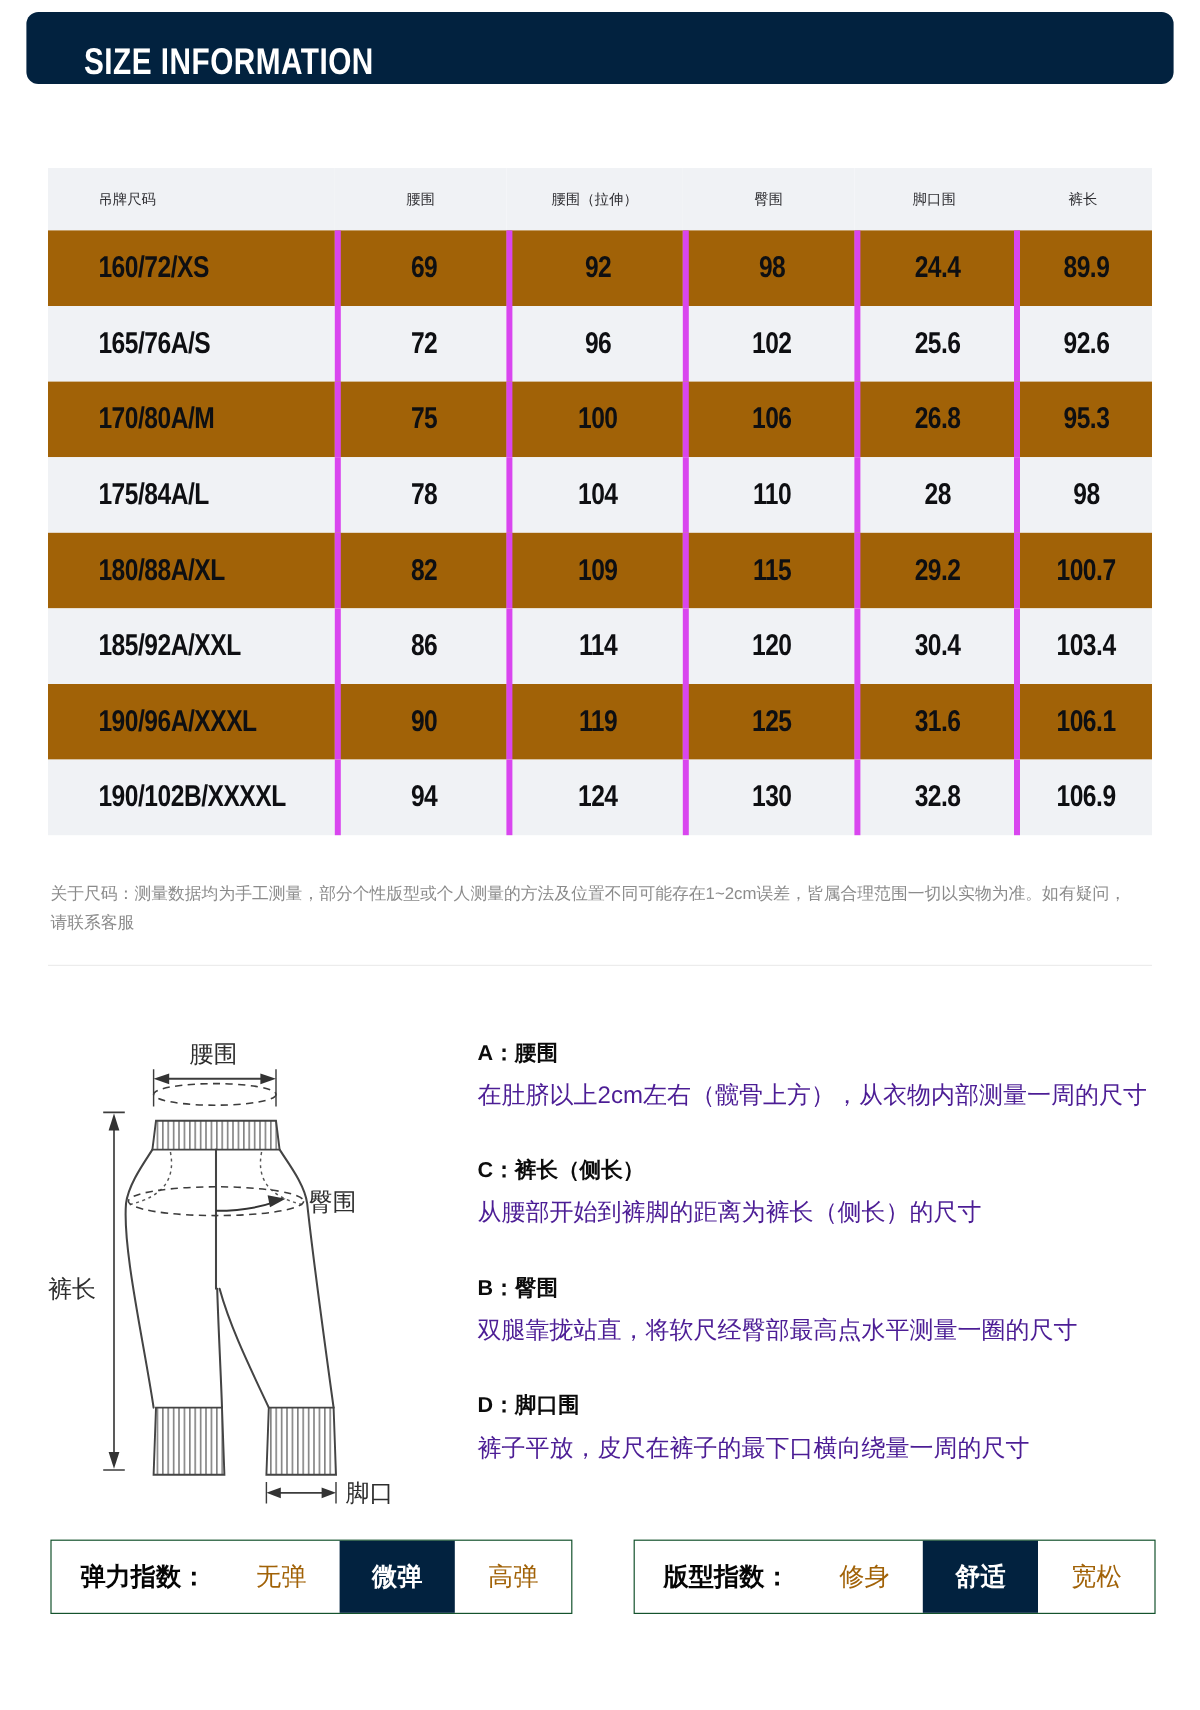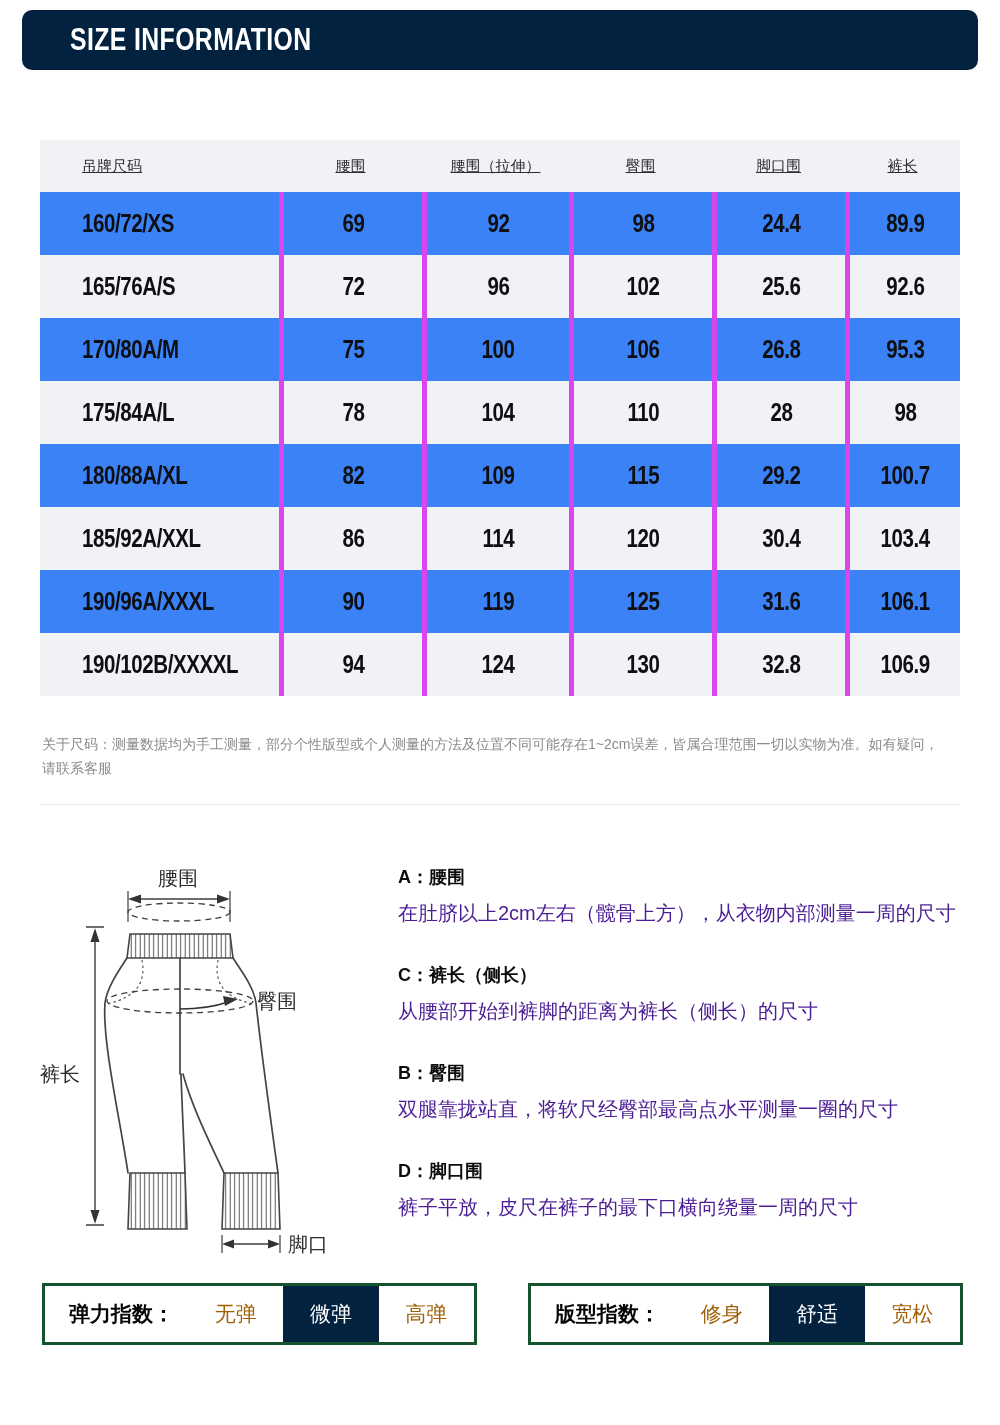--- a/index.html
+++ b/index.html
@@ -1,30 +1,30 @@
 <!DOCTYPE html>
 <html><head>
 <meta charset="utf-8">
 <style>
   * { margin:0; padding:0; box-sizing:border-box; }
   html,body { width:1000px; background:#fff; font-family:"Liberation Sans","DejaVu Sans",sans-serif; }
   body { height:1425px; overflow:hidden; color:#111; }
 
   
   .banner { margin:10px 22px 0 22px; height:60px; background:#02223f; border-radius:10px;
-            display:flex; align-items:center; padding-left:48px; }
+            display:flex; align-items:flex-end; padding-left:48px; }
   .banner-text { color:#fff; font-size:31px; font-weight:700; letter-spacing:.5px;
                  display:inline-block; transform:scaleX(.8); transform-origin:left center; white-space:nowrap; }
 
   
   .size-table { margin:70px 40px 0 40px; border-collapse:separate; border-spacing:0; width:920px; table-layout:fixed; }
   .size-table th, .size-table td { vertical-align:middle; text-align:center; }
   .size-table thead tr { background:#f0f2f5; }
-  .size-table thead th { height:52px; font-size:15px; font-weight:400; color:#2f2f33;text-decoration:underline; }
-  .size-table tbody tr { background:#3b82f6; }
+  .size-table thead th { height:52px; font-size:12px; font-weight:400; color:#2f2f33; }
+  .size-table tbody tr { background:#a16207; }
   .size-table tbody tr:nth-child(even) { background:#f0f2f5; }
   .size-table tbody td { height:63px; border-left:5px solid #d946ef; }
   .size-table tbody td:first-child, .size-table thead th:first-child { border-left:none; text-align:left; padding-left:42px; }
   .col1{width:239px;} .col2{width:143px;} .col3{width:147px;} .col4{width:143px;} .col5{width:133px;} .col6{width:115px;}
   .cnum { display:inline-block; font-weight:700; font-size:25px; color:#0e0f12;
           transform:scaleX(.82); transform-origin:center; letter-spacing:-.5px; white-space:nowrap; }
   .csize { transform-origin:left center; }
 
   
   .size-note { margin:36px 40px 0 42px; width:900px; font-size:14px; line-height:1.72; color:#8b8b8b; }
@@ -34,24 +34,24 @@
   .measure { display:flex; margin:46px 40px 0 30px; }
   .pants-svg { flex:0 0 360px; }
   svg text { font-family:"Liberation Sans","DejaVu Sans",sans-serif; font-size:20px; fill:#2e2e2e; }
   .guide { margin-left:8px; padding-top:14px; flex:1; }
   .guide-item { margin-bottom:35px; }
   .guide-title { font-size:18px; font-weight:700; color:#0c0c0c; margin-bottom:10px; }
   .guide-desc { font-size:20px; color:#4c1d95; line-height:1.45; }
 
   
   .indices { display:flex; justify-content:space-between; margin:22px 37px 0 42px; }
-  .index-box { width:435px; height:62px; background:#fff; border:3px solid #14532d; display:flex; align-items:stretch; }
+  .index-box { width:435px; height:62px; background:#fff; border:1px solid #14532d; display:flex; align-items:stretch; }
   .index-label { display:flex; align-items:center; padding-left:24px; padding-right:14px; font-size:21px; font-weight:700; color:#050505; white-space:nowrap; }
   .index-opt { flex:1; display:flex; align-items:center; justify-content:center; font-size:21px; color:#a16207; }
-  .index-opt.active { background:#02223f; color:#fff; }
+  .index-opt.active { background:#02223f; color:#fff;font-weight:bold; }
 </style>
 </head>
 <body>
 
 <div class="banner">
   <span class="banner-text">SIZE INFORMATION</span>
 </div>
 
 <table class="size-table">
   <thead>

